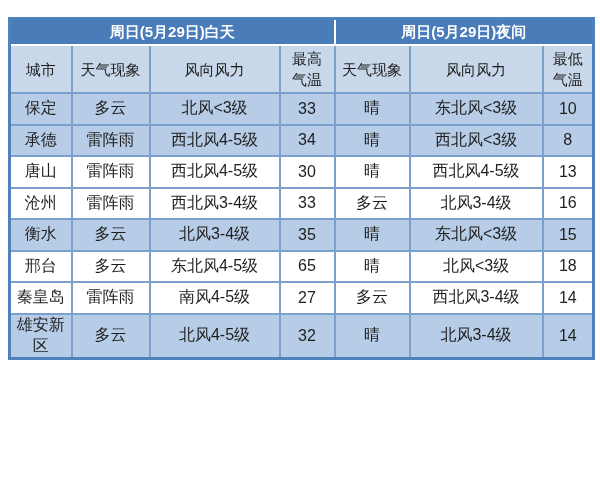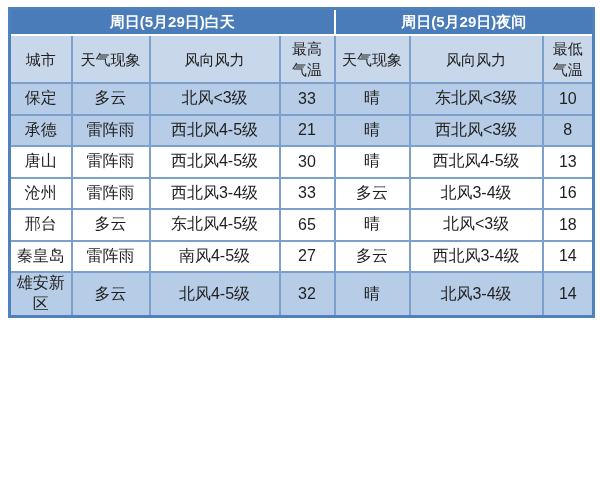--- a/index.html
+++ b/index.html
@@ -6,21 +6,21 @@
     margin: 0;
     padding: 0;
     background: #ffffff;
     width: 600px;
     font-family: "Liberation Sans", "DejaVu Sans", sans-serif;
   }
   .page {
     width: 600px;
     height: 496px;
     box-sizing: border-box;
-    padding: 7px 8px;
+    padding: 17px 8px;
   }
   table.weather-table {
     border-collapse: collapse;
     table-layout: fixed;
     width: 584px;
     border: 3px solid var(--outer_border, #4f81bd);
   }
   th, td {
     border: 2px solid var(--border, #7ba0cc);
     text-align: center;
@@ -93,21 +93,21 @@
           <td>北风&lt;3级</td>
           <td>33</td>
           <td>晴</td>
           <td>东北风&lt;3级</td>
           <td>10</td>
         </tr>
         <tr class="alt">
           <td>承德</td>
           <td>雷阵雨</td>
           <td>西北风4-5级</td>
-          <td>21</td>
+          <td>34</td>
           <td>晴</td>
           <td>西北风&lt;3级</td>
           <td>8</td>
         </tr>
         <tr>
           <td>唐山</td>
           <td>雷阵雨</td>
           <td>西北风4-5级</td>
           <td>30</td>
           <td>晴</td>
@@ -115,20 +115,29 @@
           <td>13</td>
         </tr>
         <tr>
           <td>沧州</td>
           <td>雷阵雨</td>
           <td>西北风3-4级</td>
           <td>33</td>
           <td>多云</td>
           <td>北风3-4级</td>
           <td>16</td>
+        </tr>
+        <tr class="alt">
+          <td>衡水</td>
+          <td>多云</td>
+          <td>北风3-4级</td>
+          <td>35</td>
+          <td>晴</td>
+          <td>东北风&lt;3级</td>
+          <td>15</td>
         </tr>
         <tr>
           <td>邢台</td>
           <td>多云</td>
           <td>东北风4-5级</td>
           <td>65</td>
           <td>晴</td>
           <td>北风&lt;3级</td>
           <td>18</td>
         </tr>

